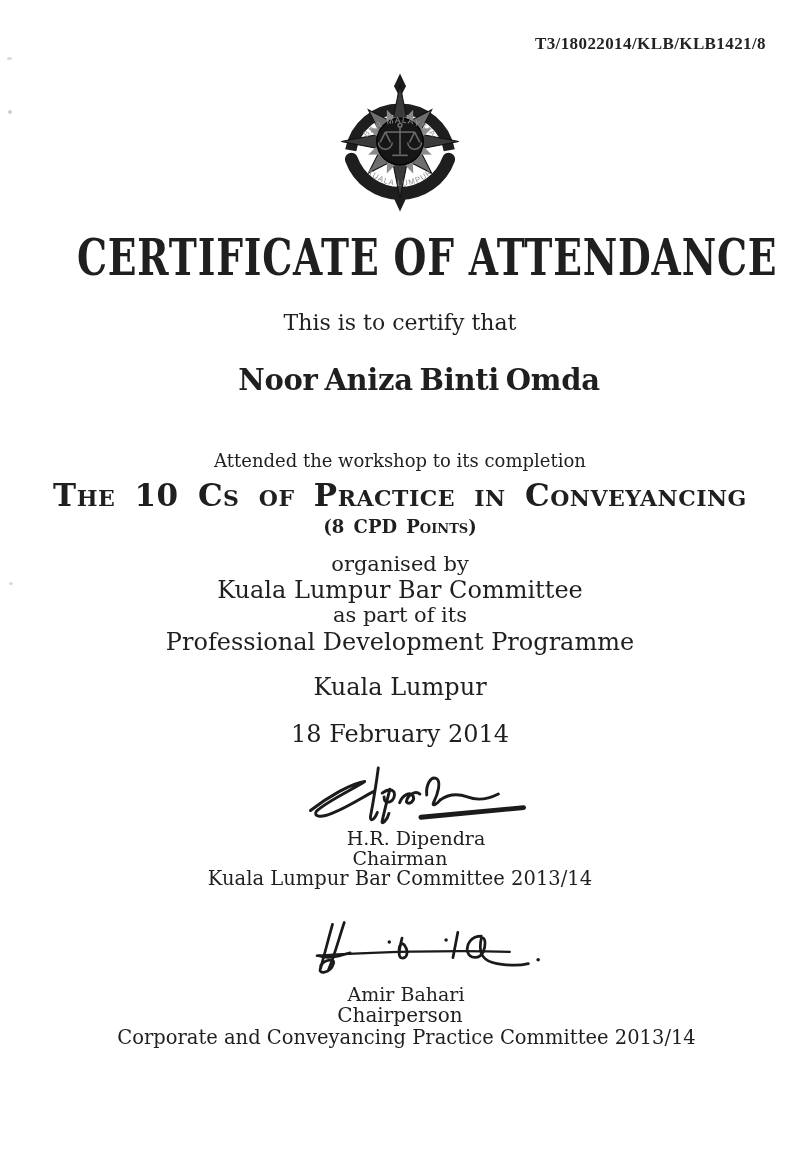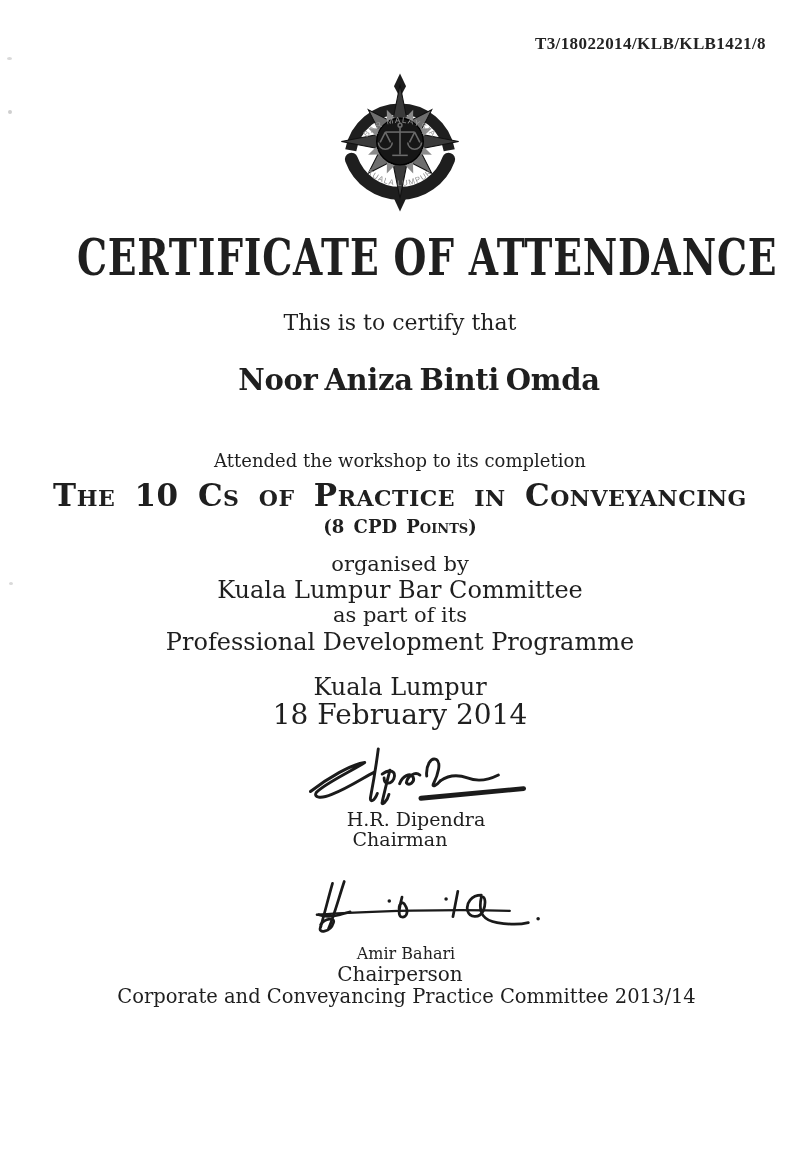--- a/index.html
+++ b/index.html
@@ -51,29 +51,29 @@
     font-variant:small-caps;
     word-spacing:8px;letter-spacing:0.5px;
     white-space:nowrap;
   }
   .cpd{font-size:18px;line-height:24px;font-weight:bold;font-variant:small-caps;word-spacing:3px;}
   .org-by{margin-top:12px;font-size:21px;line-height:26px;}
   .org-name{font-size:24px;line-height:26px;}
   .org-part{font-size:21px;line-height:25px;}
   .org-prog{font-size:24px;line-height:28px;}
   .venue{margin-top:18px;font-size:24px;line-height:27px;}
-  .date{font-size:28px;line-height:28px;}
+  .date{font-size:24px;line-height:28px;margin-top:19px;}
   .sig-block1{margin-top:16px;text-align:center;line-height:0;}
   .sig-block1 svg{margin-left:36px;}
   .sig-block2{margin-top:26px;text-align:center;line-height:0;}
   .sig-block2 svg{margin-left:52px;}
   .sig-name{margin-top:2px;font-size:19px;line-height:20px;padding-left:32px;}
   .sig-title{font-size:19px;line-height:20px;}
   .sig-org{font-size:19.5px;line-height:22px;}
-  .sig-name2{margin-top:10px;font-size:16px;line-height:21px;margin-left:12px;}
+  .sig-name2{margin-top:10px;font-size:19px;line-height:21px;margin-left:12px;}
   .sig-title2{font-size:20px;line-height:21px;}
   .sig-org2{font-size:19.5px;line-height:23px;padding-left:13px;}
 </style>
 </head>
 <body>
 
 <div class="page">
 
   <span class="speck s1"></span>
   <span class="speck s2"></span>
@@ -163,20 +163,21 @@
         <path d="M86,26 C83,38 80,50 78,59 C77,63 83,59 85,51"></path>
         <path d="M96,40 C99,32 107,28 110,33 C112,38 106,43 103,39 C104,32 112,27 117,31"></path>
         <path d="M124,32 C123,22 128,12 134,15 C139,18 136,30 131,40 C129,44 134,42 138,37"></path>
         <path d="M138,37 C148,30 158,31 166,34 C176,38 188,36 198,31"></path>
         <path d="M118,55 L224,45" stroke-width="5"></path>
       </g>
     </svg>
   </div>
   <div class="center sig-name">H.R. Dipendra</div>
   <div class="center sig-title">Chairman</div>
+  <div class="center sig-org">Kuala Lumpur Bar Committee 2013/14</div>
 
   <div class="sig-block2">
     <svg width="235" height="58" viewBox="0 0 240 58" aria-hidden="true">
       <g fill="none" stroke="#1a1a1a" stroke-width="2.8" stroke-linecap="round" stroke-linejoin="round">
         <path d="M24,8 C20,22 16,38 12,52"></path>
         <path d="M36,6 C30,24 26,40 20,54"></path>
         <path d="M12,52 C8,60 22,58 25,48 C27,42 16,44 12,50"></path>
         <path d="M10,40 C20,44 32,40 42,37"></path>
         <path d="M8,40 C60,36 150,34 205,36" stroke-width="2.4"></path>
         <circle cx="82" cy="26" r="1.8" fill="#1a1a1a" stroke="none"></circle>

